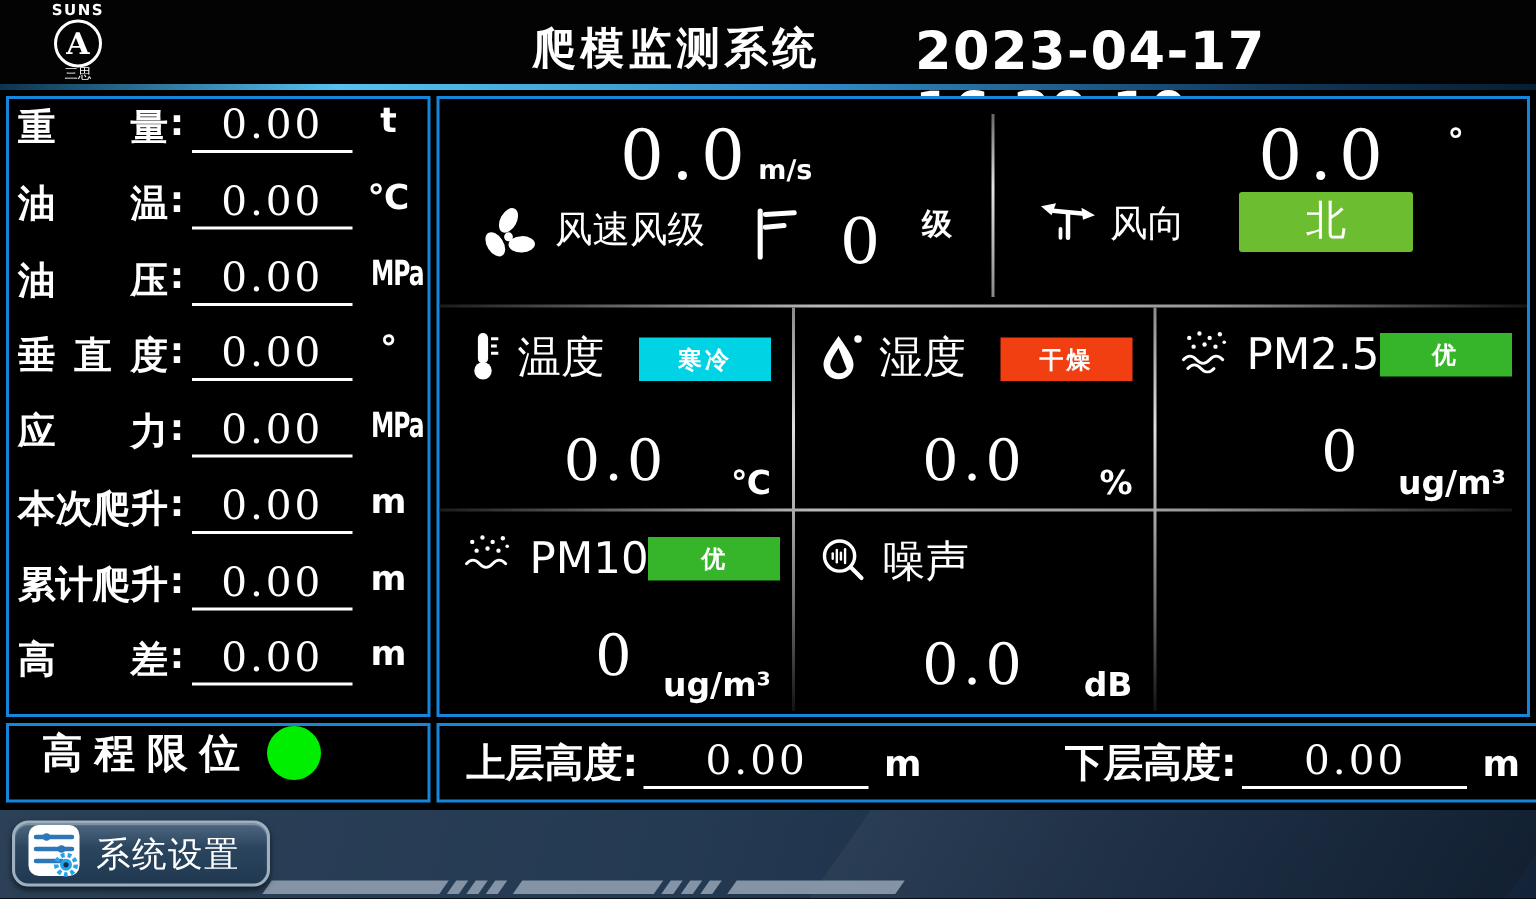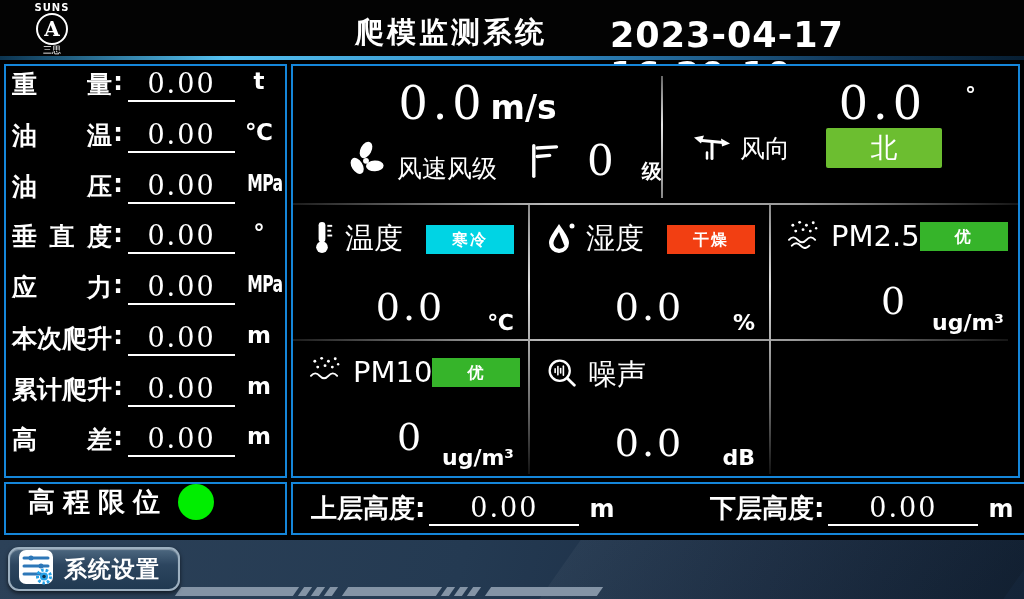--- a/index.html
+++ b/index.html
@@ -49,22 +49,22 @@
   .vsep-white { position:absolute; left:368px; top:10px; width:2px; height:122px;
     background:linear-gradient(180deg,#666,#e6e6e6 40%,#888); }
   .hdiv { position:absolute; height:2px;
     background:linear-gradient(90deg,#1c1c1c,#b9b9b9 35%,#9a9a9a 70%,#151515); }
   .vdiv { position:absolute; width:2px;
     background:linear-gradient(180deg,#8a8a8a,#e0e0e0 30%,#6a6a6a 75%,#111); }
 
   .wind-big { display:flex; align-items:baseline; justify-content:center; margin-top:10px;
     font-family:"DejaVu Serif",serif; }
   .wind-big .num { font-size:46px; letter-spacing:5px; }
-  .wind-big .u   { font-family:"DejaVu Sans",sans-serif; font-size:33px; font-weight:bold; margin-left:4px; }
-  .wind-line2 { display:flex; align-items:flex-end; margin-top:6px; padding-left:52px; }
+  .wind-big .u   { font-family:"DejaVu Sans",sans-serif; font-size:18px; font-weight:bold; margin-left:4px; }
+  .wind-line2 { display:flex; align-items:flex-start; margin-top:6px; padding-left:25px; }
   .wind-line2 .wlabel { font-size:25px; margin-left:10px; }
   .wind-num2 { font-family:"DejaVu Serif",serif; font-size:42px; margin-left:26px; }
   .wind-unit2 { font-size:20px; font-weight:bold; margin-left:28px; }
   .dir-big { display:flex; align-items:flex-start; justify-content:flex-end; margin-top:14px; padding-right:42px; }
   .dir-big .num { font-family:"DejaVu Serif",serif; font-size:46px; letter-spacing:5px; line-height:46px; }
   .dir-big .deg { font-size:22px; font-weight:bold; margin-left:38px; margin-top:2px; }
   .dir-line2 { display:flex; align-items:center; margin-top:2px; padding-left:28px; }
   .dir-line2 .wlabel { font-size:25px; margin-left:8px; }
   .dir-btn { margin-left:36px; width:116px; height:40px; border:none; border-radius:2px;
     color:#fff; font-size:27px; font-family:inherit; cursor:pointer; line-height:40px; text-align:center; }
@@ -92,21 +92,21 @@
     background:linear-gradient(105deg,rgba(255,255,255,0.04),rgba(0,0,0,0.12)); transform:skewX(-35deg); }
   .stripe { position:absolute; left:178px; top:47px; height:9px; display:flex; align-items:center; }
   .stripe .seg  { height:9px; background:#8494a6; transform:skewX(-35deg); }
   .stripe .s-long1 { width:118px; } .stripe .s-long2 { width:94px; } .stripe .s-long3 { width:112px; }
   .stripe .tick { width:8px; height:9px; background:#8494a6; transform:skewX(-35deg); margin-left:5px; }
   .stripe .gap { width:10px; }
   .settings-btn { position:absolute; left:8px; top:7px; height:44px; padding:0 18px 0 8px;
     display:flex; align-items:center; border-radius:11px; cursor:pointer;
     background:linear-gradient(180deg,#4d6880 0%,#2c455f 40%,#203951 100%);
     border:2px solid #9db0c0; box-shadow:0 2px 4px rgba(0,0,0,0.6), inset 0 1px 1px rgba(255,255,255,0.35); }
-  .settings-btn .slabel { font-size:23px; font-weight:bold; margin-left:10px; letter-spacing:1px; }
+  .settings-btn .slabel { font-size:23px; font-weight:normal; margin-left:10px; letter-spacing:1px; }
 
   .ic { display:inline-block; vertical-align:middle; }
 </style>
 </head>
 <body>
 
 <div class="stage">
 
   <div class="header">
     <div class="logo">

